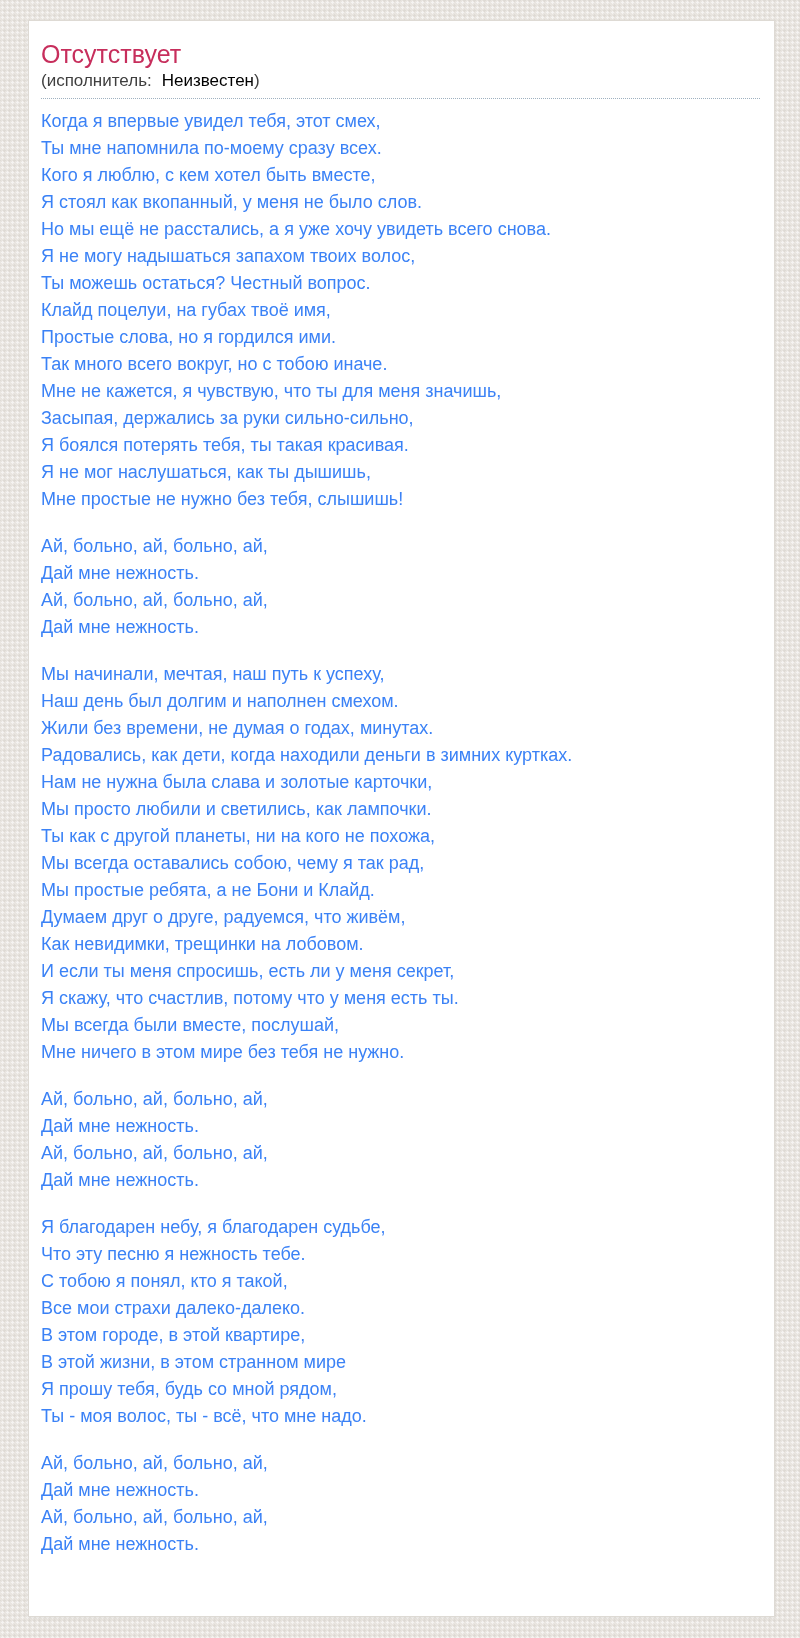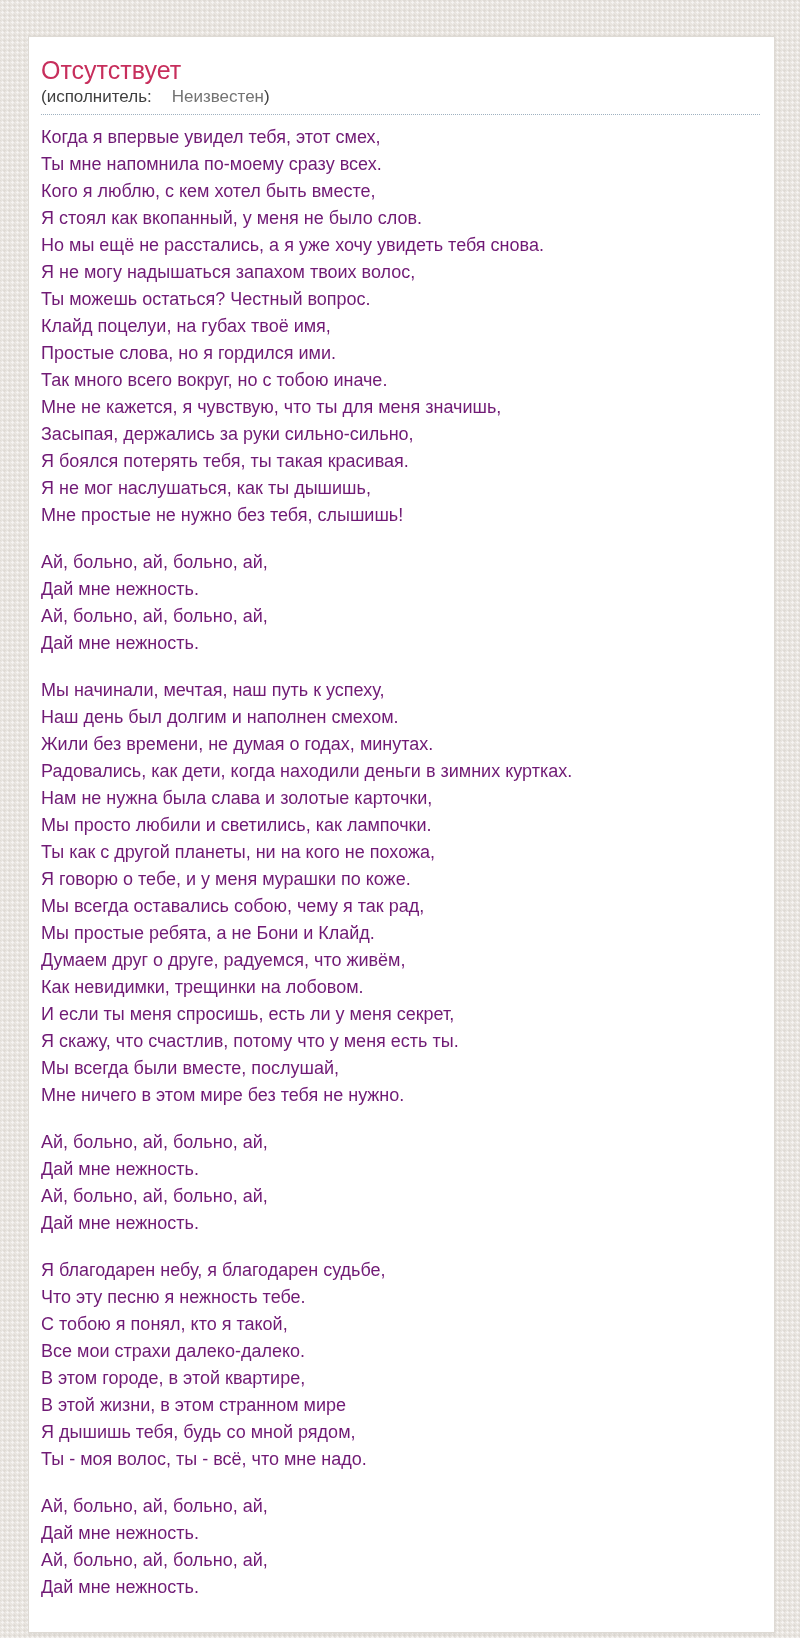--- a/index.html
+++ b/index.html
@@ -15,21 +15,21 @@
     background-image:
       radial-gradient(rgba(255,255,255,0.55) 1px, transparent 1.3px),
       radial-gradient(rgba(185,179,170,0.22) 1px, transparent 1.3px);
     background-size: 5px 5px, 5px 5px;
     background-position: 0 0, 2px 3px;
     overflow: hidden;
   }
   .card {
     position: absolute;
     left: 28px;
-    top: 36px;
+    top: 20px;
     width: 747px;
     height: 1597px;
     background: #ffffff;
     border: 1px solid #dedad4;
     box-shadow: 0 1px 3px rgba(0,0,0,0.07);
     padding: 18px 14px 20px 12px;
   }
   h1.song-title {
     font-size: 25px;
     font-weight: 400;
@@ -38,28 +38,28 @@
     margin: 0 0 1px 0;
   }
   .artist-line {
     font-size: 17px;
     color: #3f3f3f;
     line-height: 21px;
     padding-bottom: 7px;
     border-bottom: 1px dotted #9fb1c0;
   }
   .artist-line a.artist-link {
-    color: #737373;
+    color: #000000;
     text-decoration: none;
-    margin-left: 20px;
+    margin-left: 10px;
   }
   .lyrics {
     margin-top: 9px;
     font-size: 18px;
-    color: #701a75;
+    color: #3b82f6;
     line-height: 27px;
   }
   .stanza { margin-bottom: 20px; }
   .stanza:last-child { margin-bottom: 0; }
   .line { white-space: pre-wrap; }
 </style>
 </head>
 <body>
 
 <div class="page">
@@ -67,21 +67,21 @@
     <h1 class="song-title">Отсутствует</h1>
     <div class="artist-line">
       <span>(исполнитель:</span><a href="#" class="artist-link">Неизвестен</a><span>)</span>
     </div>
     <div class="lyrics" id="lyrics">
         <div class="stanza">
           <div class="line">Когда я впервые увидел тебя, этот смех,</div>
           <div class="line">Ты мне напомнила по-моему сразу всех.</div>
           <div class="line">Кого я люблю, с кем хотел быть вместе,</div>
           <div class="line">Я стоял как вкопанный, у меня не было слов.</div>
-          <div class="line">Но мы ещё не расстались, а я уже хочу увидеть тебя снова.</div>
+          <div class="line">Но мы ещё не расстались, а я уже хочу увидеть всего снова.</div>
           <div class="line">Я не могу надышаться запахом твоих волос,</div>
           <div class="line">Ты можешь остаться? Честный вопрос.</div>
           <div class="line">Клайд поцелуи, на губах твоё имя,</div>
           <div class="line">Простые слова, но я гордился ими.</div>
           <div class="line">Так много всего вокруг, но с тобою иначе.</div>
           <div class="line">Мне не кажется, я чувствую, что ты для меня значишь,</div>
           <div class="line">Засыпая, держались за руки сильно-сильно,</div>
           <div class="line">Я боялся потерять тебя, ты такая красивая.</div>
           <div class="line">Я не мог наслушаться, как ты дышишь,</div>
           <div class="line">Мне простые не нужно без тебя, слышишь!</div>
@@ -93,21 +93,20 @@
           <div class="line">Дай мне нежность.</div>
         </div>
         <div class="stanza">
           <div class="line">Мы начинали, мечтая, наш путь к успеху,</div>
           <div class="line">Наш день был долгим и наполнен смехом.</div>
           <div class="line">Жили без времени, не думая о годах, минутах.</div>
           <div class="line">Радовались, как дети, когда находили деньги в зимних куртках.</div>
           <div class="line">Нам не нужна была слава и золотые карточки,</div>
           <div class="line">Мы просто любили и светились, как лампочки.</div>
           <div class="line">Ты как с другой планеты, ни на кого не похожа,</div>
-          <div class="line">Я говорю о тебе, и у меня мурашки по коже.</div>
           <div class="line">Мы всегда оставались собою, чему я так рад,</div>
           <div class="line">Мы простые ребята, а не Бони и Клайд.</div>
           <div class="line">Думаем друг о друге, радуемся, что живём,</div>
           <div class="line">Как невидимки, трещинки на лобовом.</div>
           <div class="line">И если ты меня спросишь, есть ли у меня секрет,</div>
           <div class="line">Я скажу, что счастлив, потому что у меня есть ты.</div>
           <div class="line">Мы всегда были вместе, послушай,</div>
           <div class="line">Мне ничего в этом мире без тебя не нужно.</div>
         </div>
         <div class="stanza">
@@ -116,21 +115,21 @@
           <div class="line">Ай, больно, ай, больно, ай,</div>
           <div class="line">Дай мне нежность.</div>
         </div>
         <div class="stanza">
           <div class="line">Я благодарен небу, я благодарен судьбе,</div>
           <div class="line">Что эту песню я нежность тебе.</div>
           <div class="line">С тобою я понял, кто я такой,</div>
           <div class="line">Все мои страхи далеко-далеко.</div>
           <div class="line">В этом городе, в этой квартире,</div>
           <div class="line">В этой жизни, в этом странном мире</div>
-          <div class="line">Я дышишь тебя, будь со мной рядом,</div>
+          <div class="line">Я прошу тебя, будь со мной рядом,</div>
           <div class="line">Ты - моя волос, ты - всё, что мне надо.</div>
         </div>
         <div class="stanza">
           <div class="line">Ай, больно, ай, больно, ай,</div>
           <div class="line">Дай мне нежность.</div>
           <div class="line">Ай, больно, ай, больно, ай,</div>
           <div class="line">Дай мне нежность.</div>
         </div>
       </div>
   </div>

